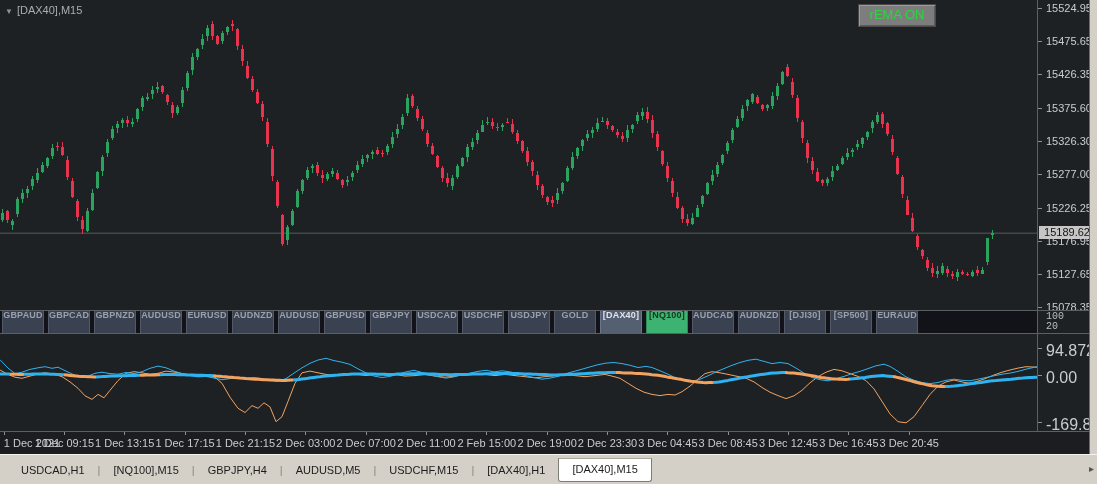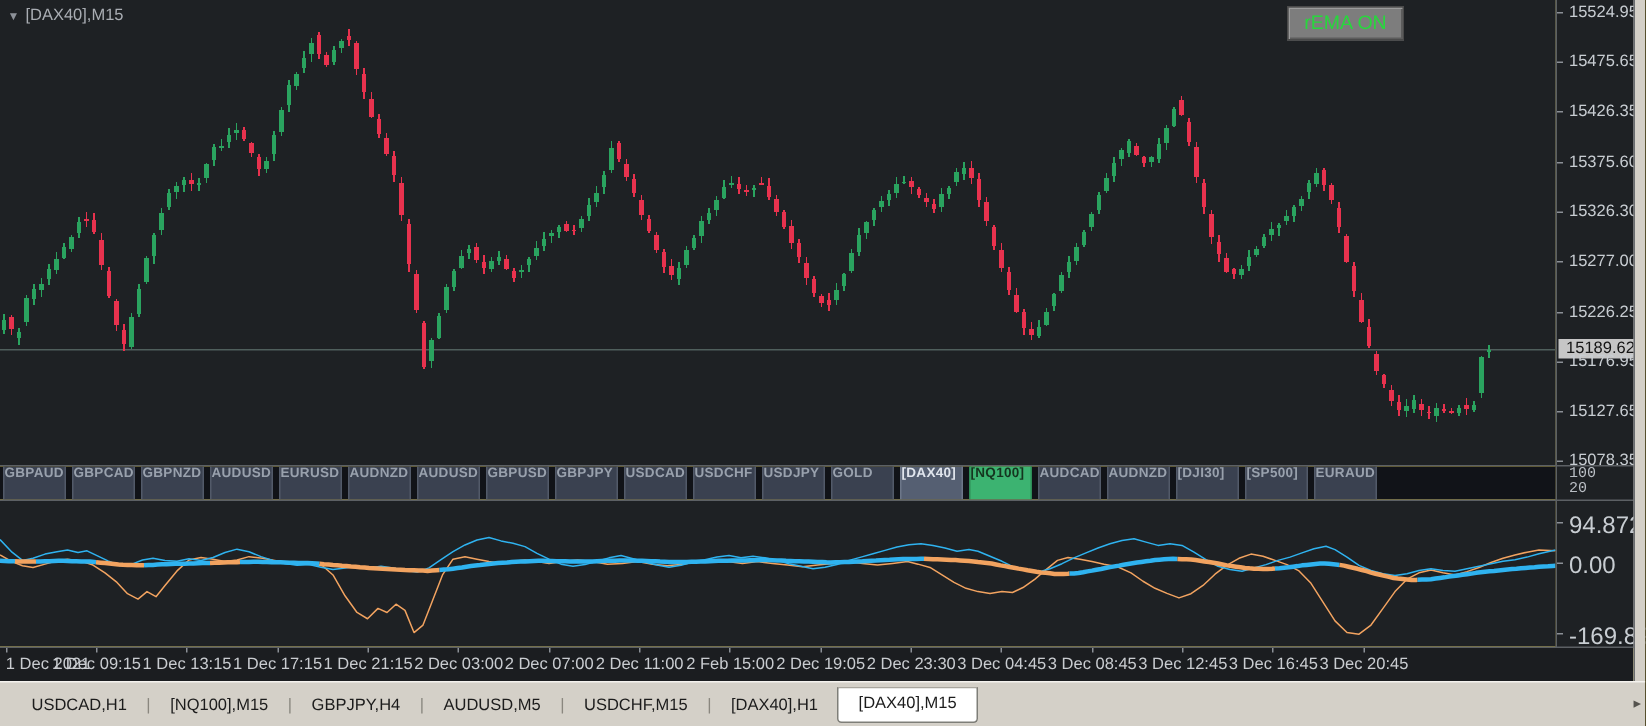--- a/index.html
+++ b/index.html
@@ -22,21 +22,21 @@
   #price-tag{position:absolute;left:1px;width:50px;height:13px;background:#c6c6c6;color:#141414;
     font-size:11px;line-height:13px;text-align:center;padding-left:3px;}
   .indlabel{position:absolute;left:8px;font-size:16px;color:#c8cdd2;white-space:nowrap;}
   #scale-top,#scale-bot{position:absolute;left:8px;font-size:10px;color:#b9bec4;font-family:Liberation Mono, monospace;}
   #scale-top{top:311px;} #scale-bot{top:321px;}
   
   .hsep{position:absolute;left:0;width:1089px;height:1px;background:#5c6064;}
   
   #ticker-bar{position:absolute;left:0;top:311px;width:1037px;height:22px;background:#111318;
     display:flex;align-items:center;padding-left:2px;box-sizing:border-box;gap:4px;overflow:hidden;}
-  .sym{flex:0 0 42px;height:32px;line-height:16px;font-size:9px;font-weight:700;
+  .sym{flex:0 0 42px;height:32px;line-height:16px;text-align:center;font-size:9px;font-weight:700;
     letter-spacing:.2px;background:#3a4150;border:1px solid #525a69;border-radius:2px;
     color:#99a1ad;box-sizing:border-box;overflow:hidden;}
   .sym.selected{background:#555f72;border-color:#6d7789;color:#e0e5ed;}
   .sym.green{background:#3cb371;border-color:#2e8b57;color:#15351f;}
   
   #indicator-panel{position:absolute;left:0;top:334px;width:1037px;height:97px;background:#1e2124;}
   #ind-label{position:absolute;left:6px;top:3px;font-size:11px;color:#dcdfe2;white-space:nowrap;}
   
   #time-axis{position:absolute;left:0;top:432px;width:1089px;height:22px;background:#1b1d20;}
   .tlabel{position:absolute;top:5px;font-size:11px;color:#c9ccd0;white-space:nowrap;transform:translateX(-50%);}
@@ -559,21 +559,21 @@
       <div class="tlabel" style="left: 245.4px;">1 Dec 21:15</div>
       <div class="vtick" style="left: 305px;"></div>
       <div class="tlabel" style="left: 305.75px;">2 Dec 03:00</div>
       <div class="vtick" style="left: 366px;"></div>
       <div class="tlabel" style="left: 366.1px;">2 Dec 07:00</div>
       <div class="vtick" style="left: 426px;"></div>
       <div class="tlabel" style="left: 426.45px;">2 Dec 11:00</div>
       <div class="vtick" style="left: 486px;"></div>
       <div class="tlabel" style="left: 486.8px;">2 Feb 15:00</div>
       <div class="vtick" style="left: 547px;"></div>
-      <div class="tlabel" style="left: 547.15px;">2 Dec 19:05</div>
+      <div class="tlabel" style="left: 547.15px;">2 Dec 19:00</div>
       <div class="vtick" style="left: 607px;"></div>
       <div class="tlabel" style="left: 607.5px;">2 Dec 23:30</div>
       <div class="vtick" style="left: 667px;"></div>
       <div class="tlabel" style="left: 667.85px;">3 Dec 04:45</div>
       <div class="vtick" style="left: 728px;"></div>
       <div class="tlabel" style="left: 728.2px;">3 Dec 08:45</div>
       <div class="vtick" style="left: 788px;"></div>
       <div class="tlabel" style="left: 788.55px;">3 Dec 12:45</div>
       <div class="vtick" style="left: 848px;"></div>
       <div class="tlabel" style="left: 848.9px;">3 Dec 16:45</div>

